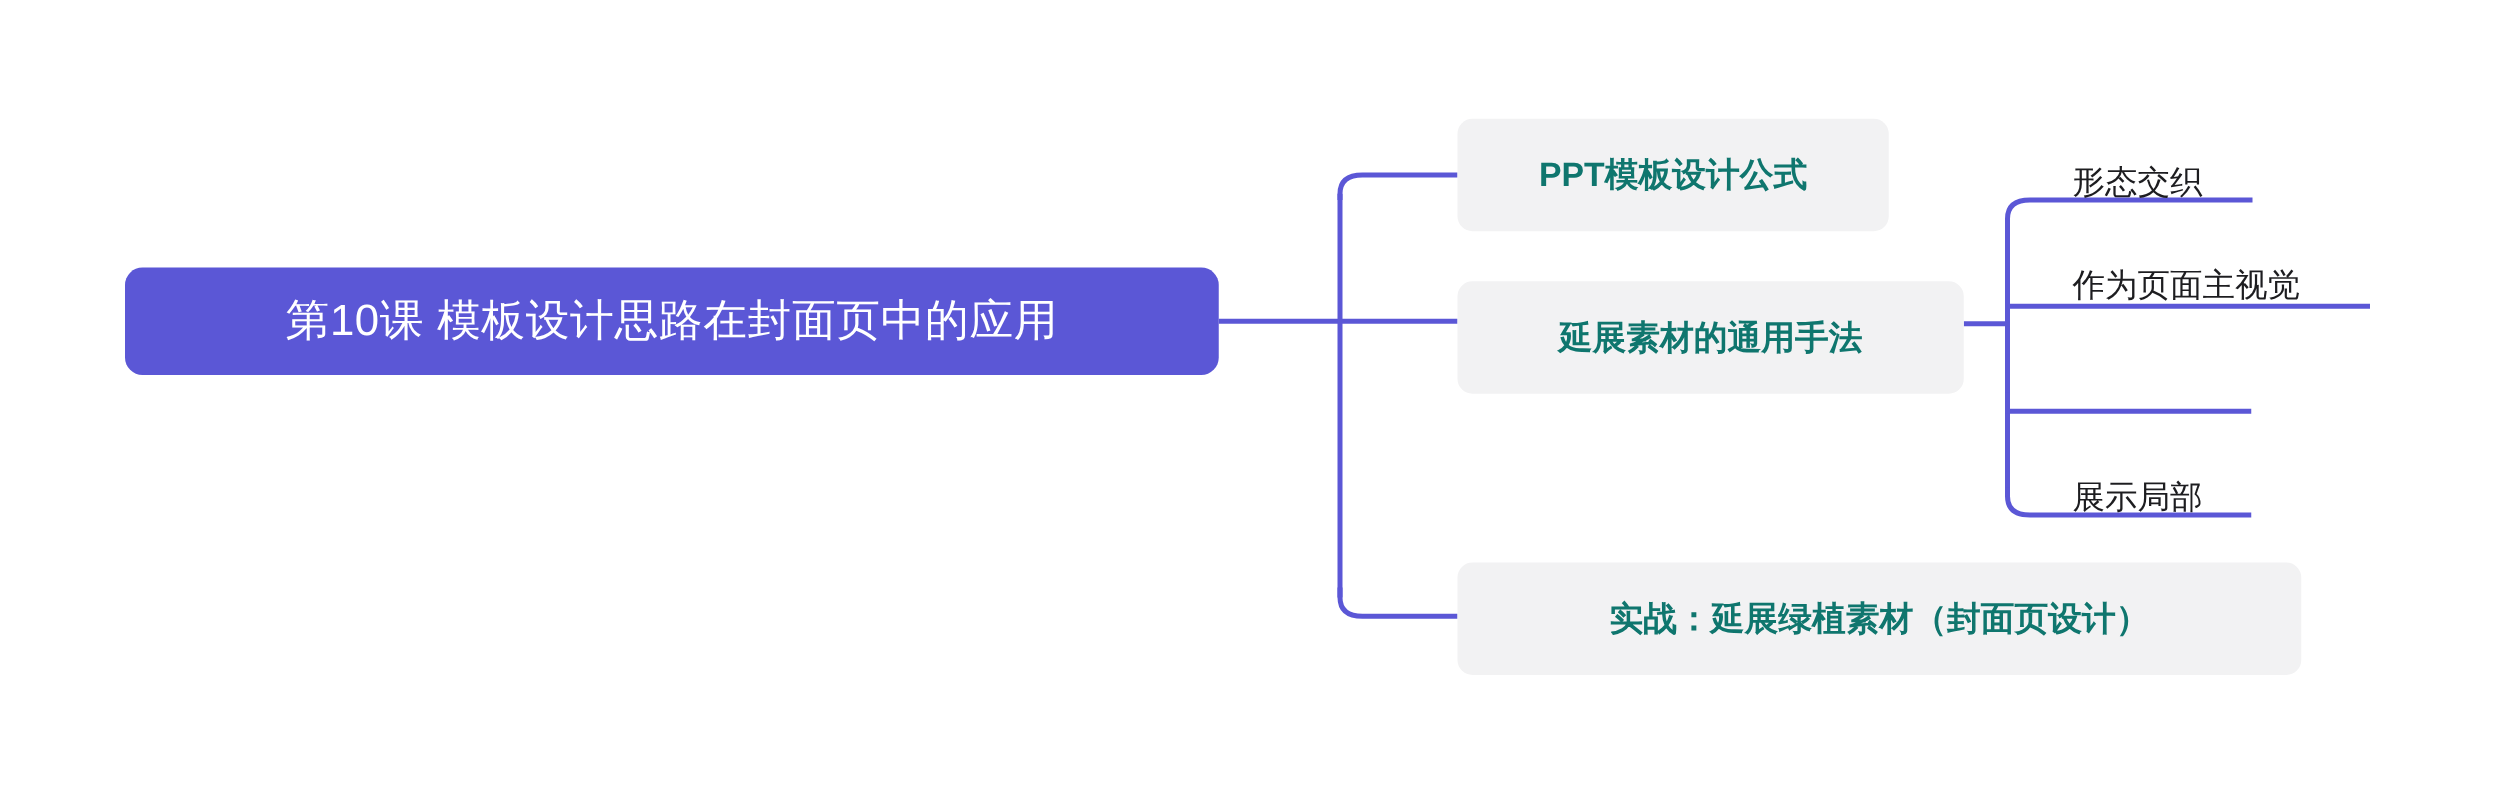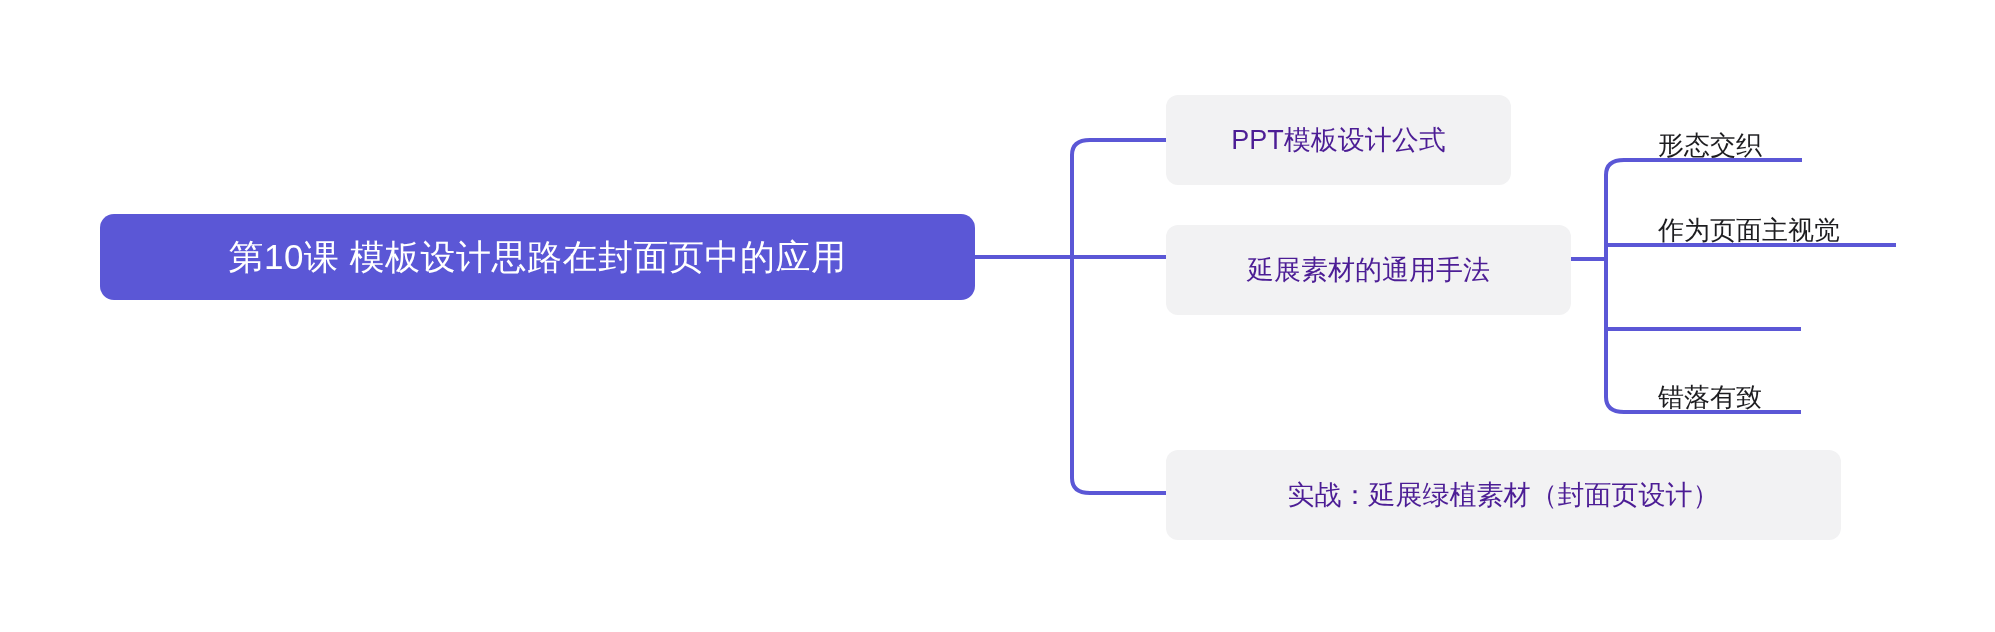--- a/index.html
+++ b/index.html
@@ -57,24 +57,25 @@
     position: absolute;
     background: #f2f2f3;
     border-radius: 12px;
     display: flex;
     align-items: center;
     justify-content: center;
     box-sizing: border-box;
     padding: 0 24px;
   }
   .branch-node-label {
-    color: #4c1d95;
+    color: #0f766e;
     font-size: 27px;
     line-height: 1.2;
     white-space: nowrap;
+    font-weight: bold;
   }
 
   #node-formula {
     left: 1166px;
     top: 95px;
     width: 345px;
     height: 90px;
   }
   #node-method {
     left: 1166px;
@@ -99,21 +100,21 @@
     text-align: center;
   }
   .leaf-node-label {
     color: #1d1d20;
     font-size: 26px;
     line-height: 1.2;
     white-space: nowrap;
   }
 
   #leaf-interweave   { left: 1606px; top: 105px; width: 200px; height: 56px; }
-  #leaf-mainvisual   { left: 1606px; top: 190px; width: 292px; height: 56px; }
+  #leaf-mainvisual   { left: 1606px; top: 190px; width: 292px; height: 56px; font-family: Liberation Mono, monospace; }
   #leaf-partial      { left: 1606px; top: 274px; width: 197px; height: 56px; }
   #leaf-scattered    { left: 1606px; top: 357px; width: 197px; height: 56px; }
 </style>
 </head>
 <body>
 
 <div id="mindmap-canvas">
 
   <svg id="connector-layer" viewBox="0 0 1995 632" width="1995" height="632" xmlns="http://www.w3.org/2000/svg">
 
@@ -159,16 +160,16 @@
   <div class="leaf-node" id="leaf-interweave">
     <span class="leaf-node-label">形态交织</span>
   </div>
 
   <div class="leaf-node" id="leaf-mainvisual">
     <span class="leaf-node-label">作为页面主视觉</span>
   </div>
 
 
   <div class="leaf-node" id="leaf-scattered">
-    <span class="leaf-node-label">错落有致</span>
+    <span class="leaf-node-label">展示局部</span>
   </div>
 
 </div>
 
 </body></html>

